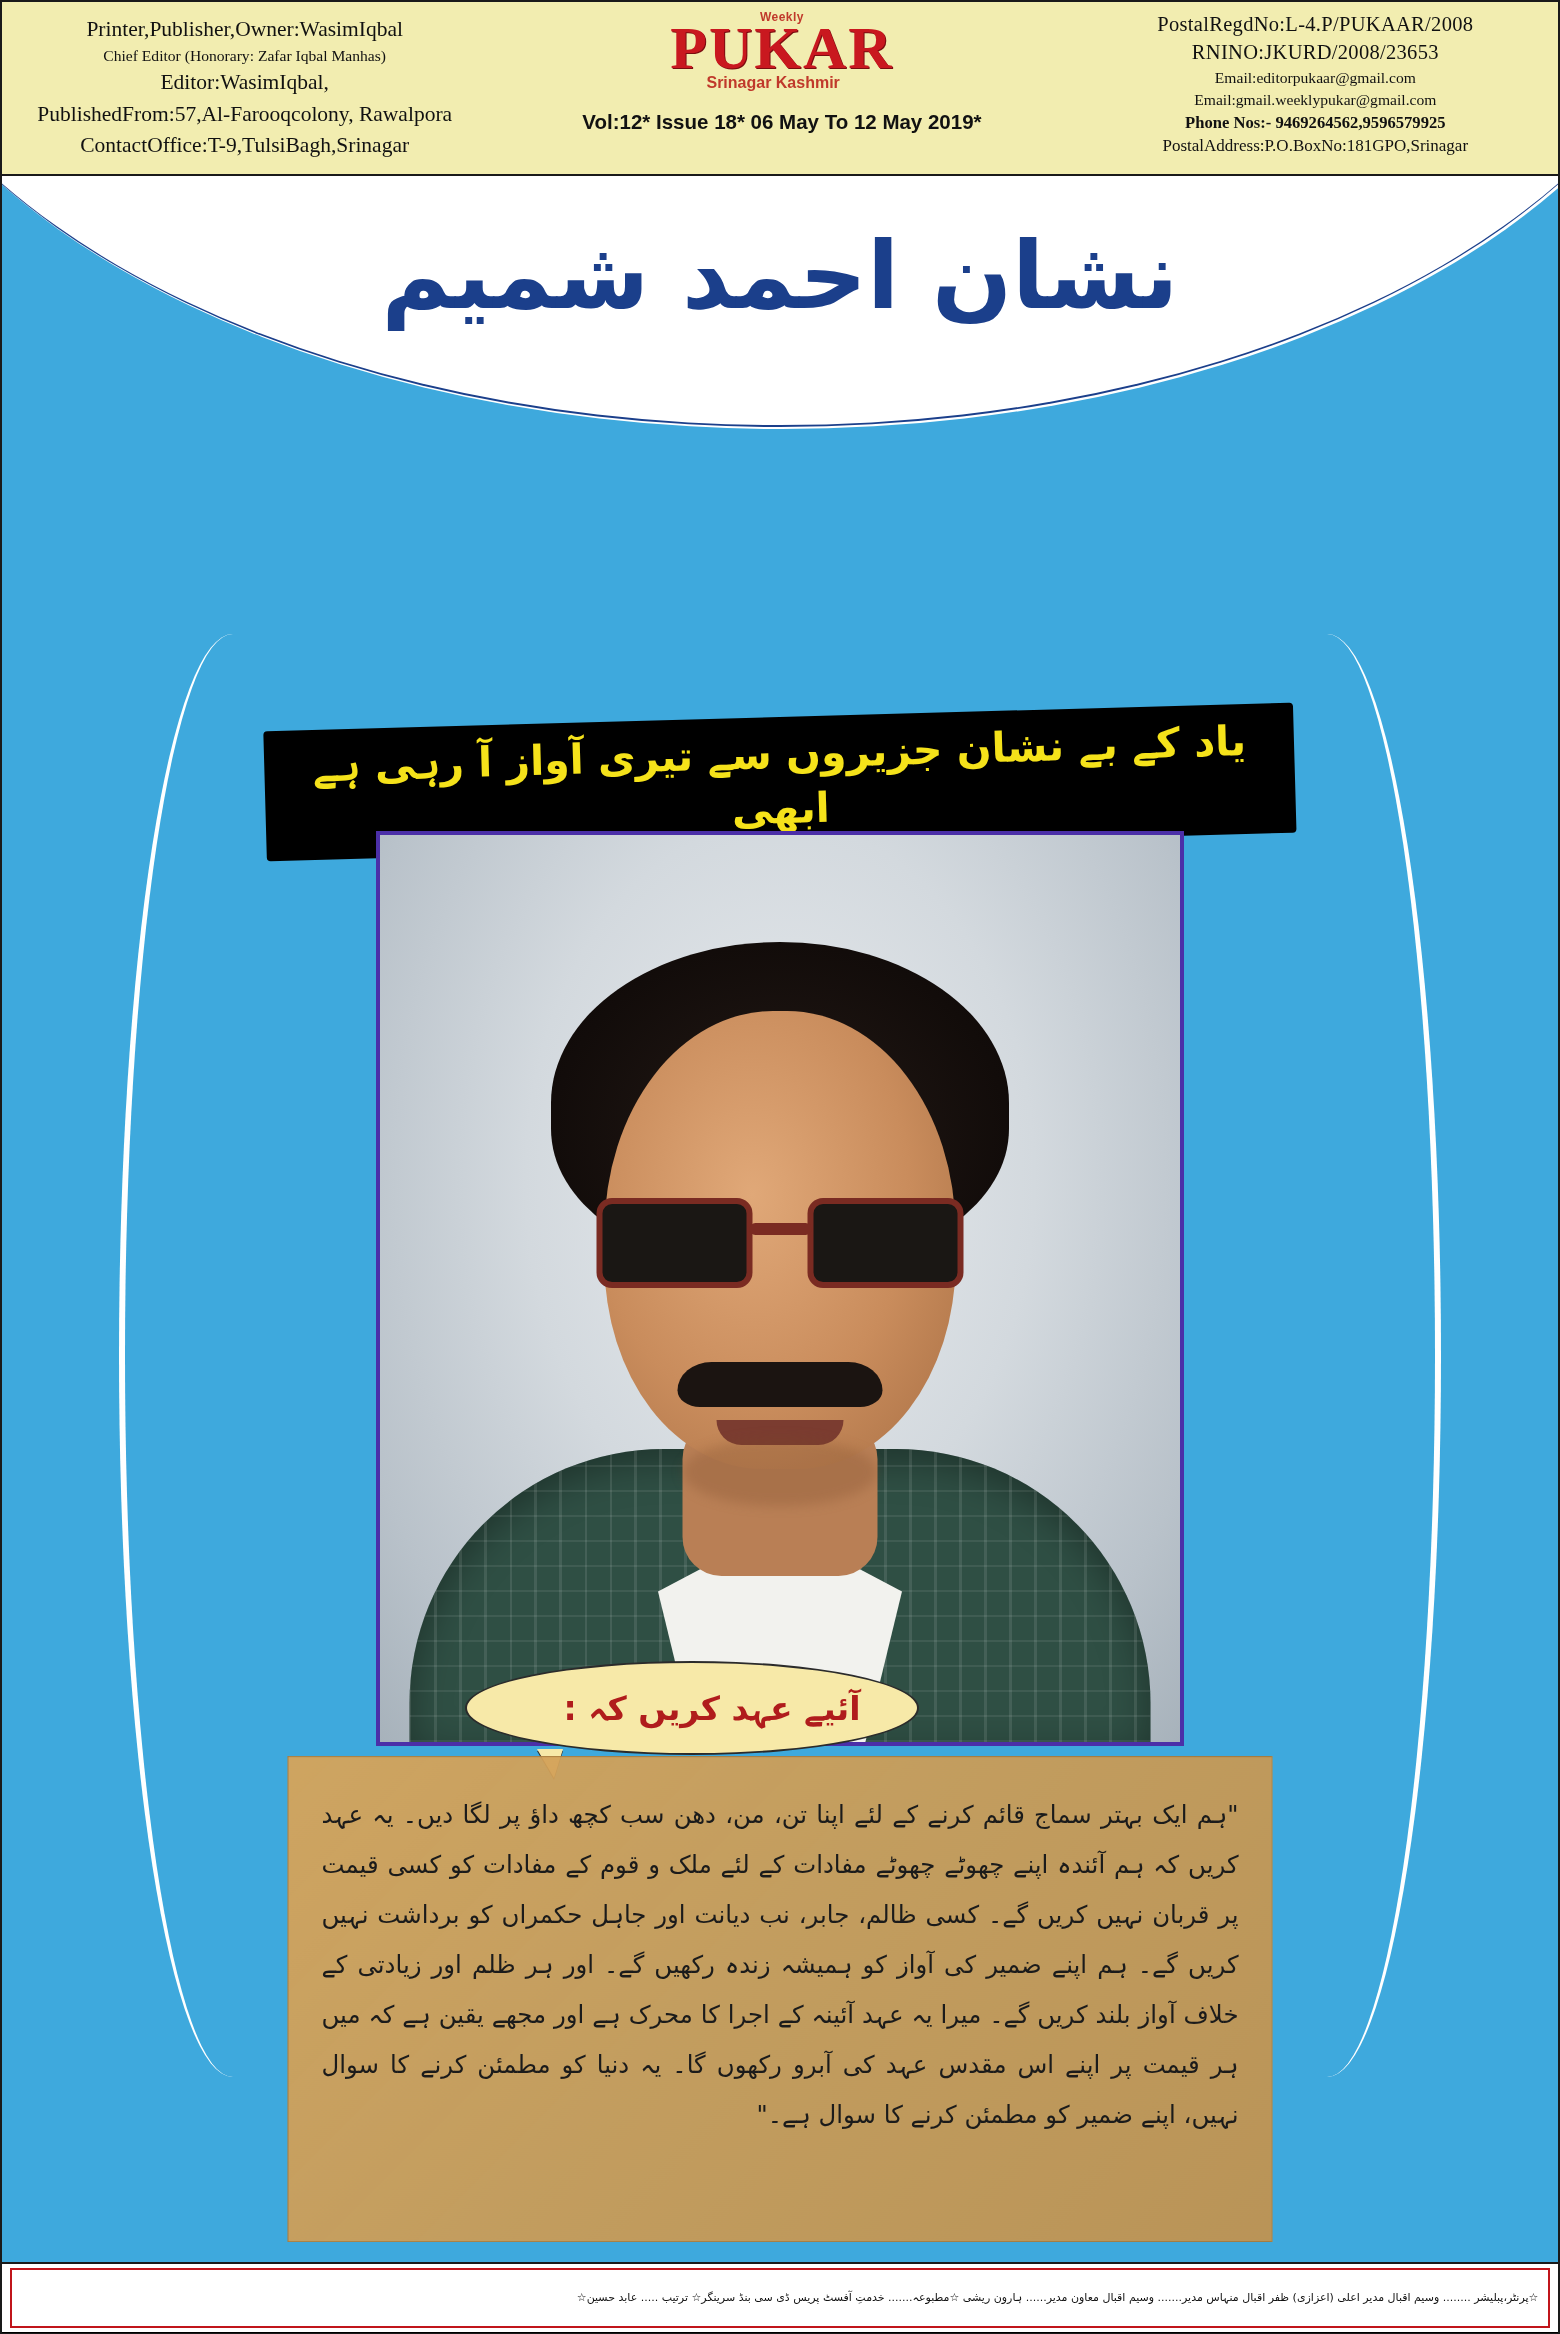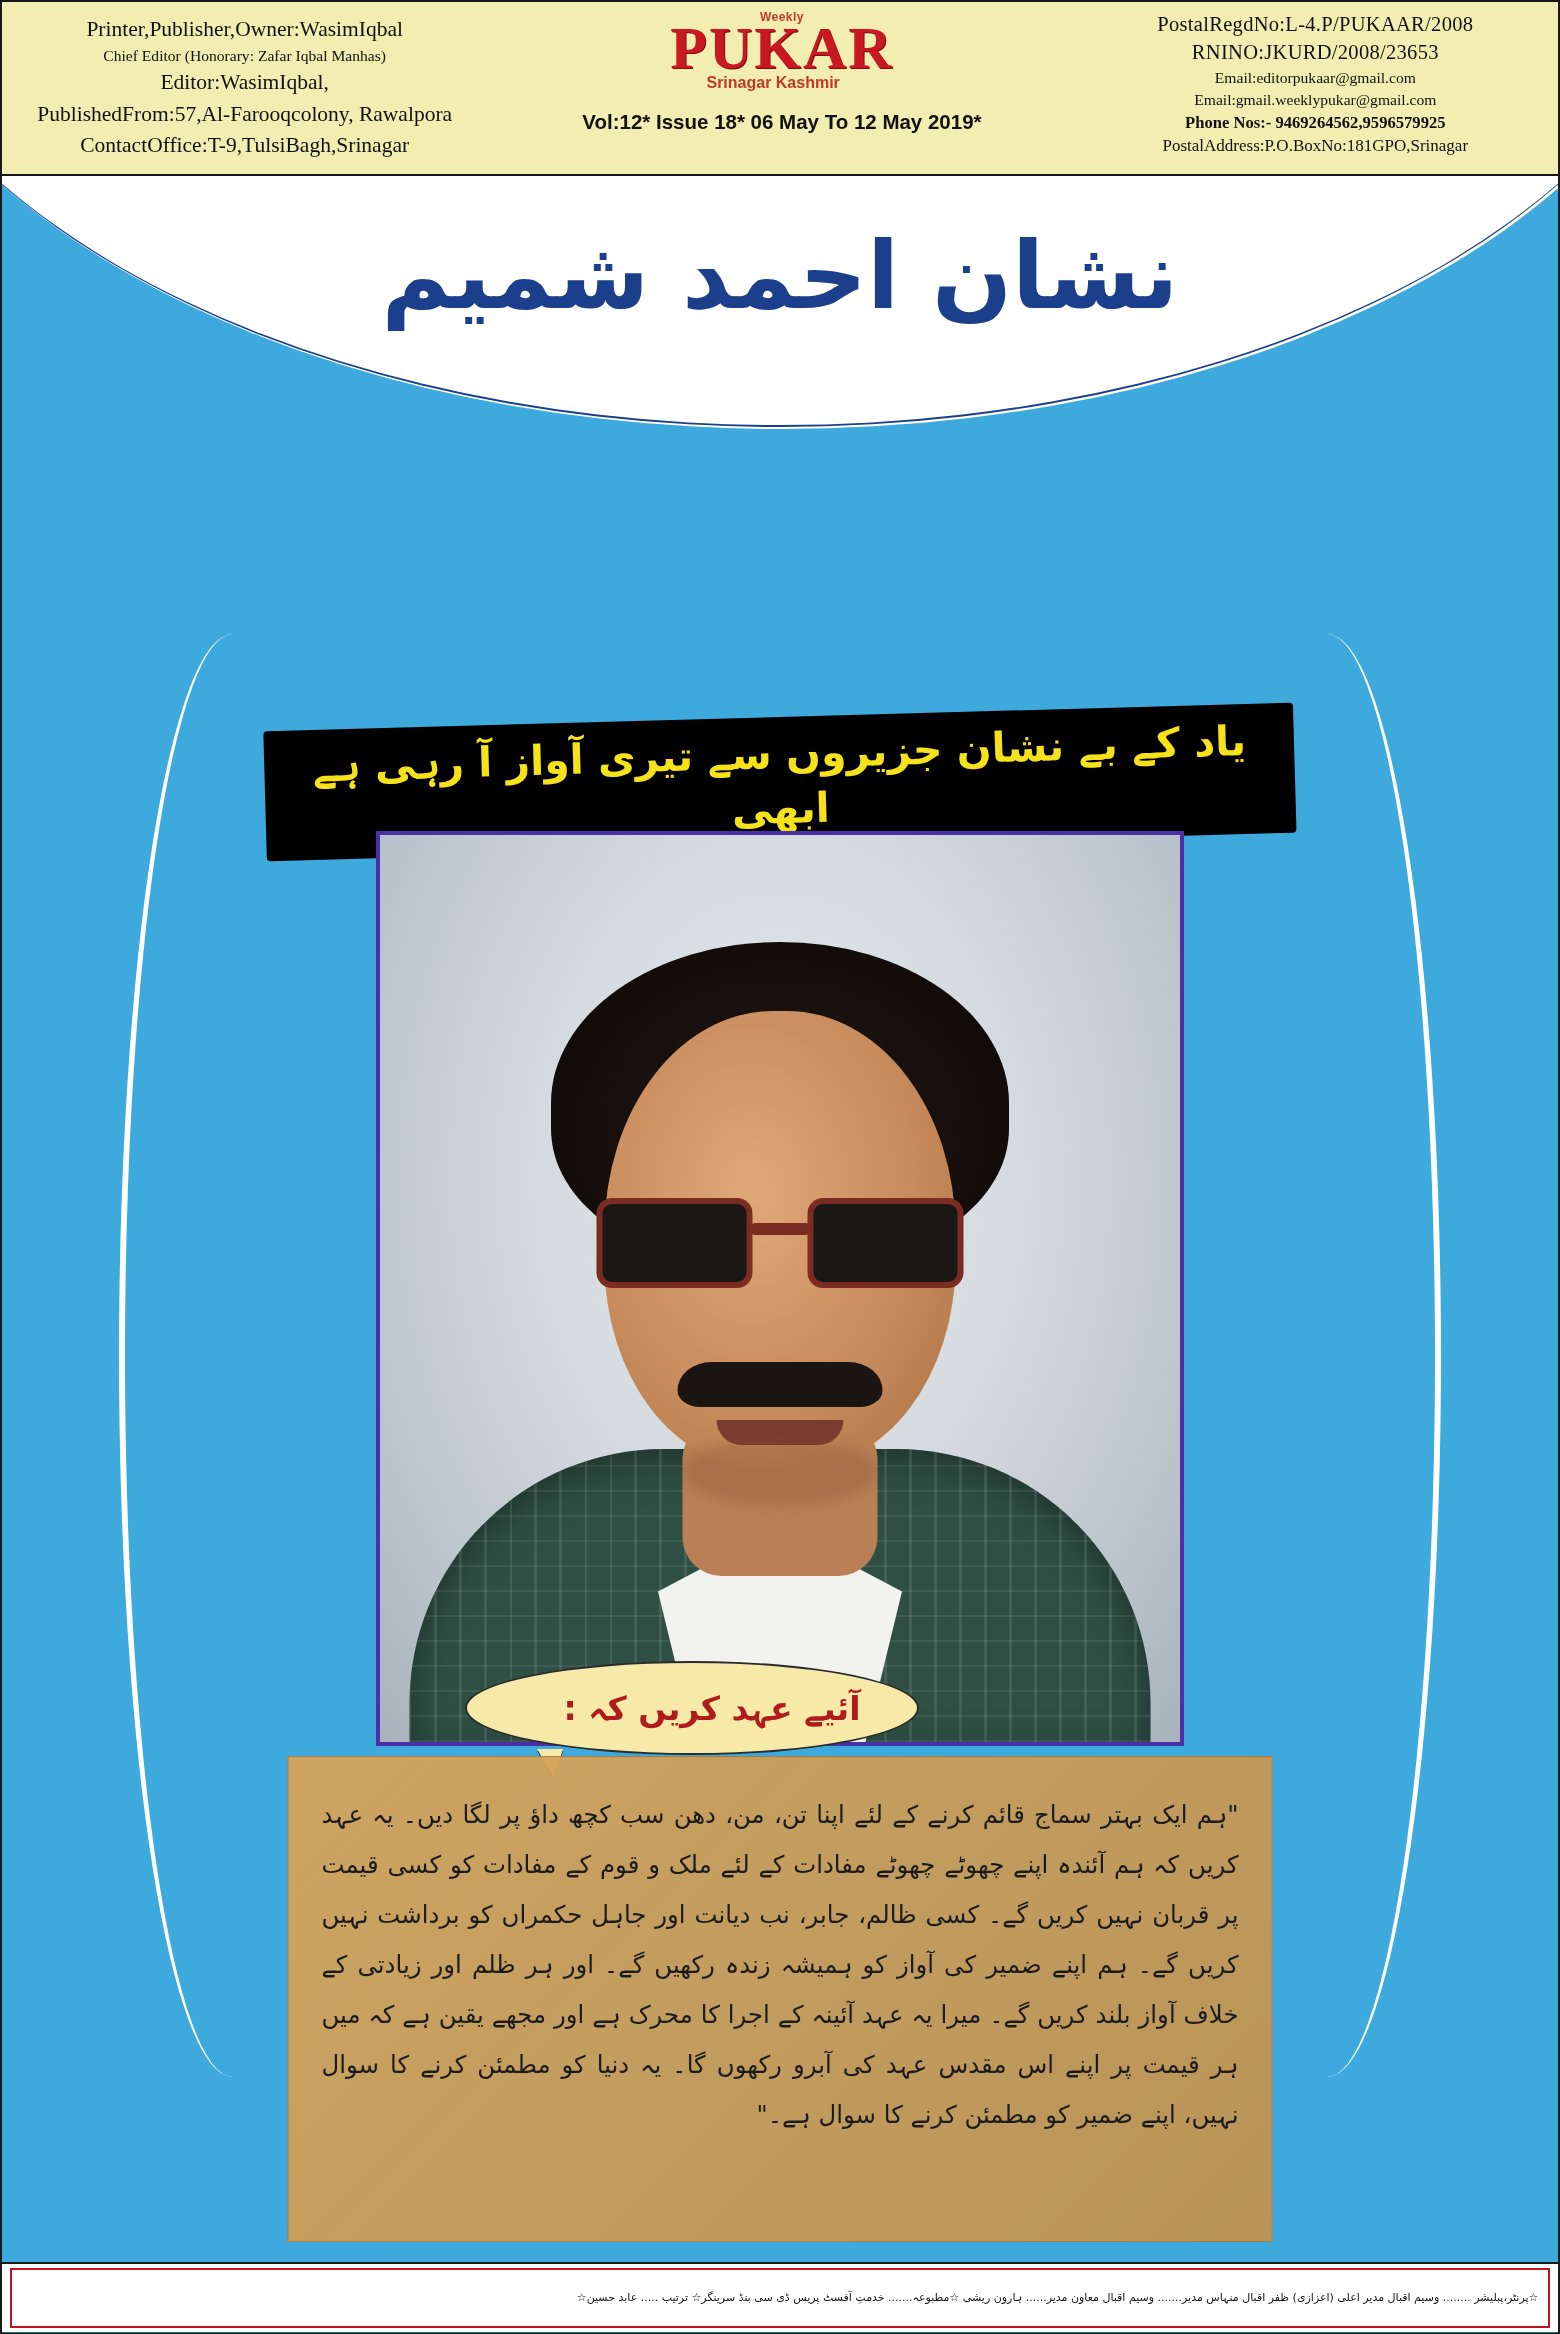--- a/index.html
+++ b/index.html
@@ -12,21 +12,21 @@
     background: #ffffff;
     font-family: "Liberation Serif", serif;
     overflow: hidden;
   }
   .page {
     position: relative;
     width: 1560px;
     height: 2335px;
     box-sizing: border-box;
     border: 2.9px solid #1a1a1a;
-    background: #0f766e;
+    background: #000000;
     overflow: hidden;
   }
 
   
   .masthead {
     position: relative;
     height: 172px;
     background: #f2edb0;
     border-bottom: 2px solid #1a1a1a;
     display: flex;

